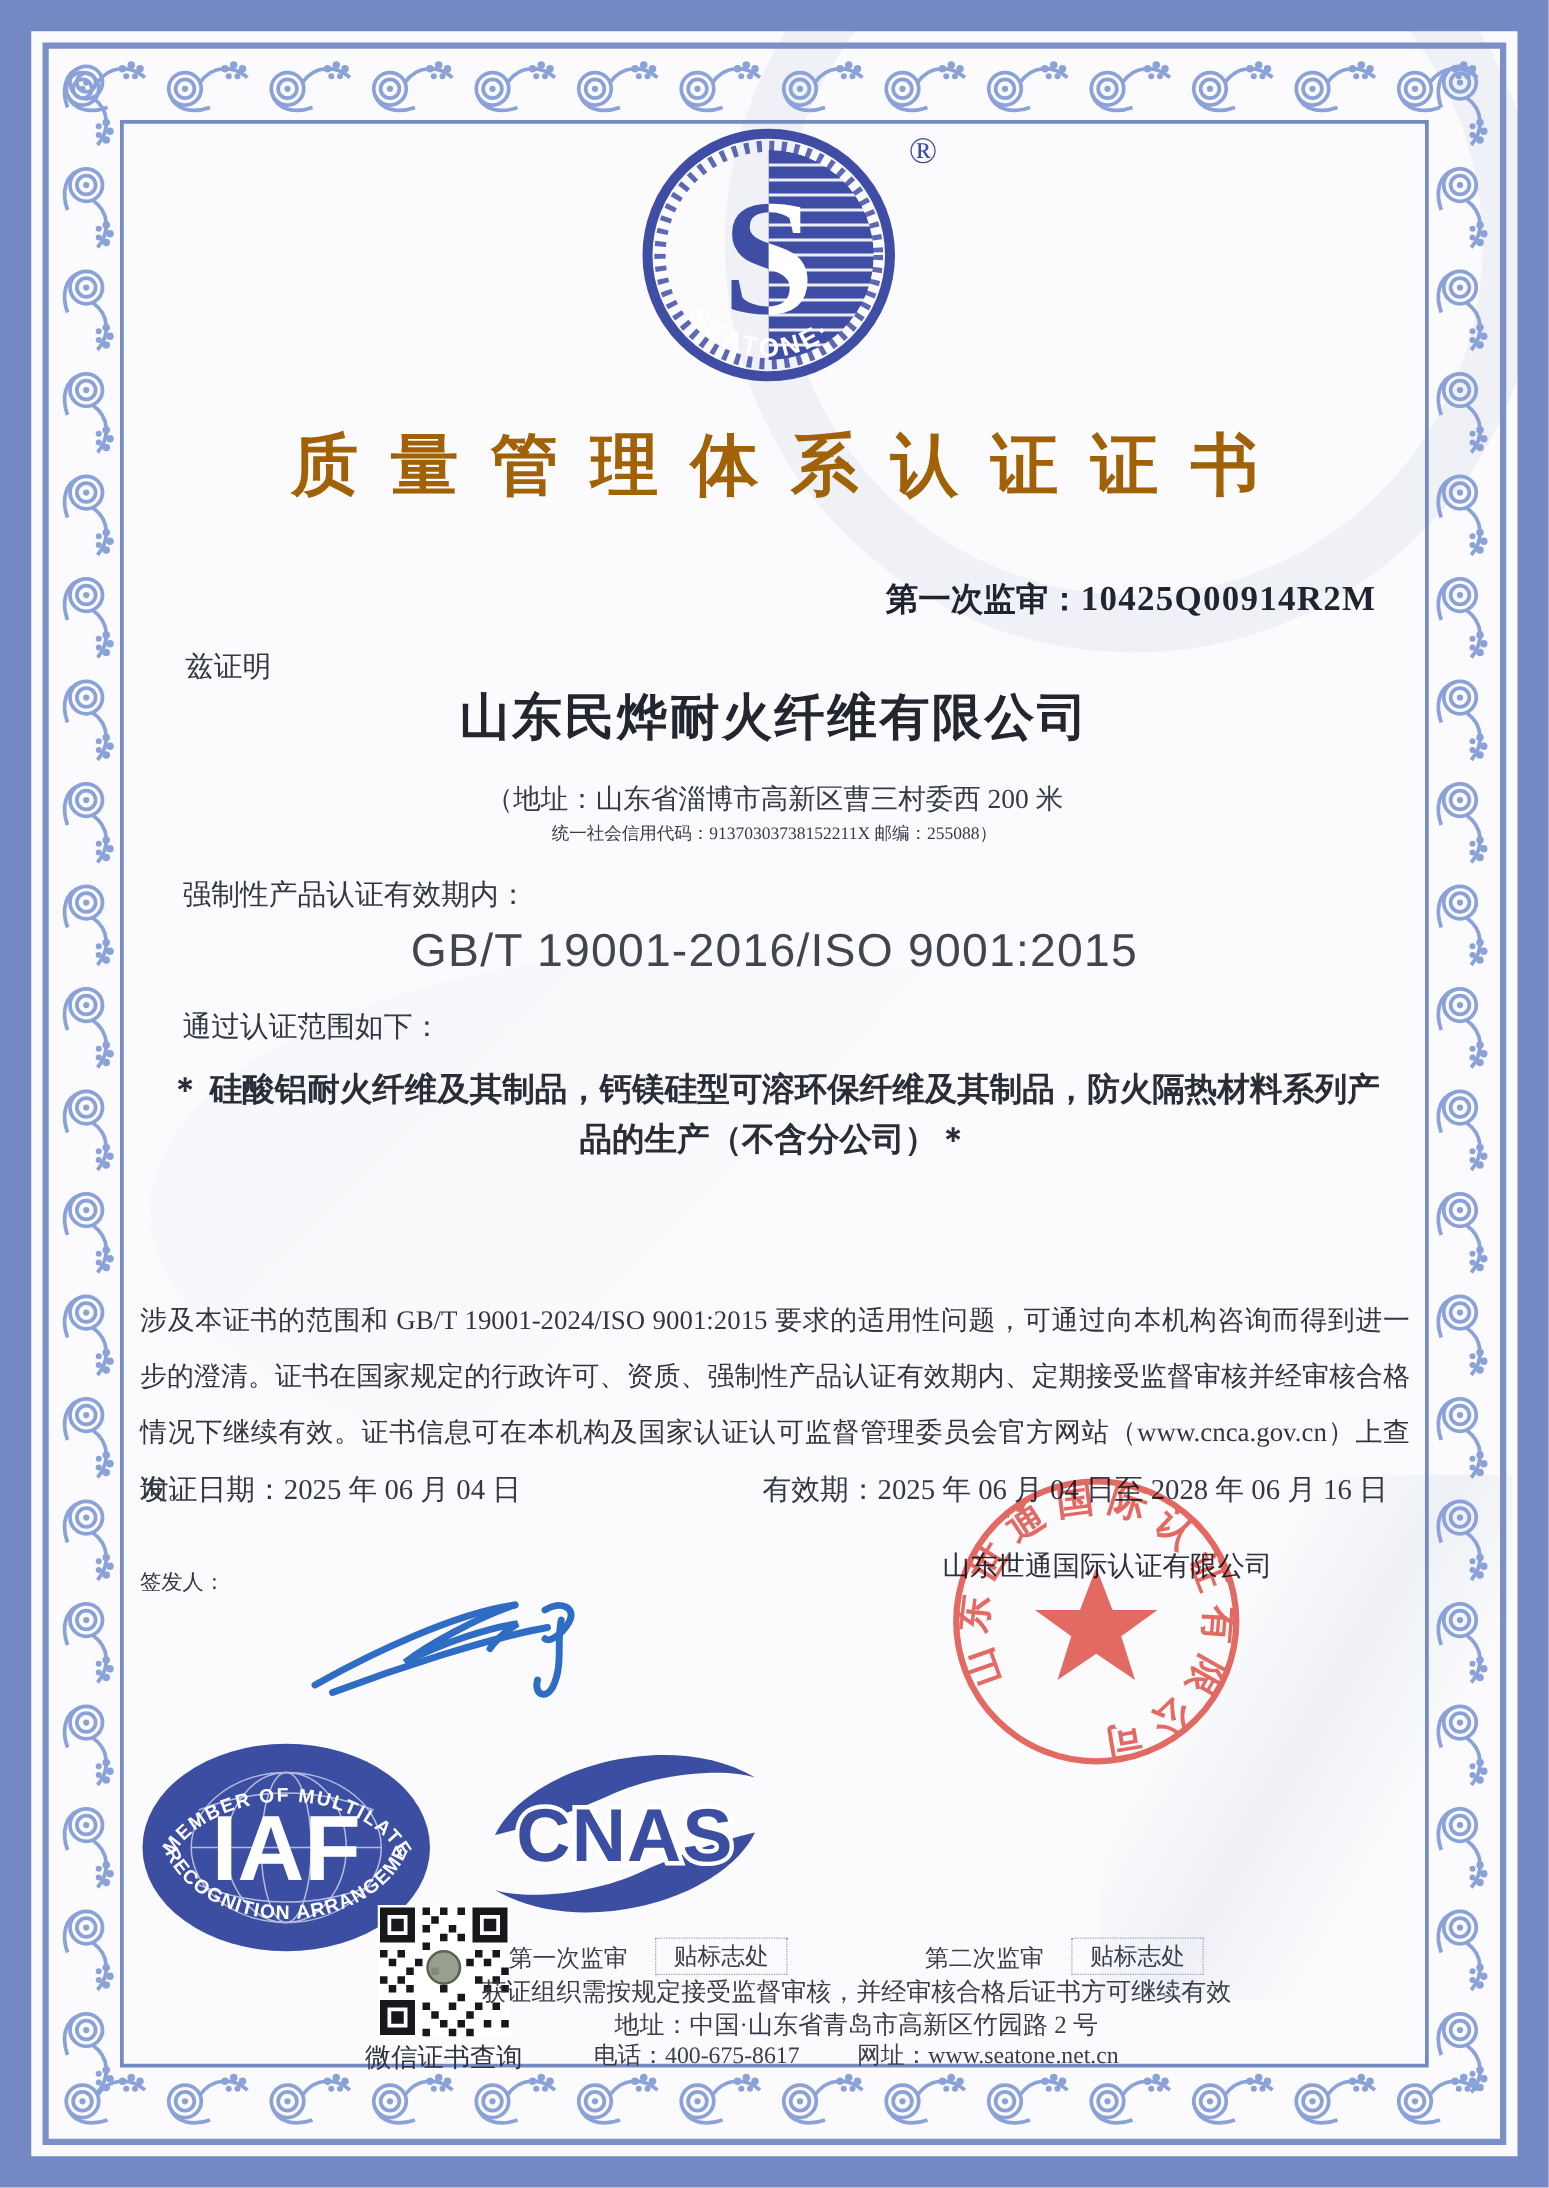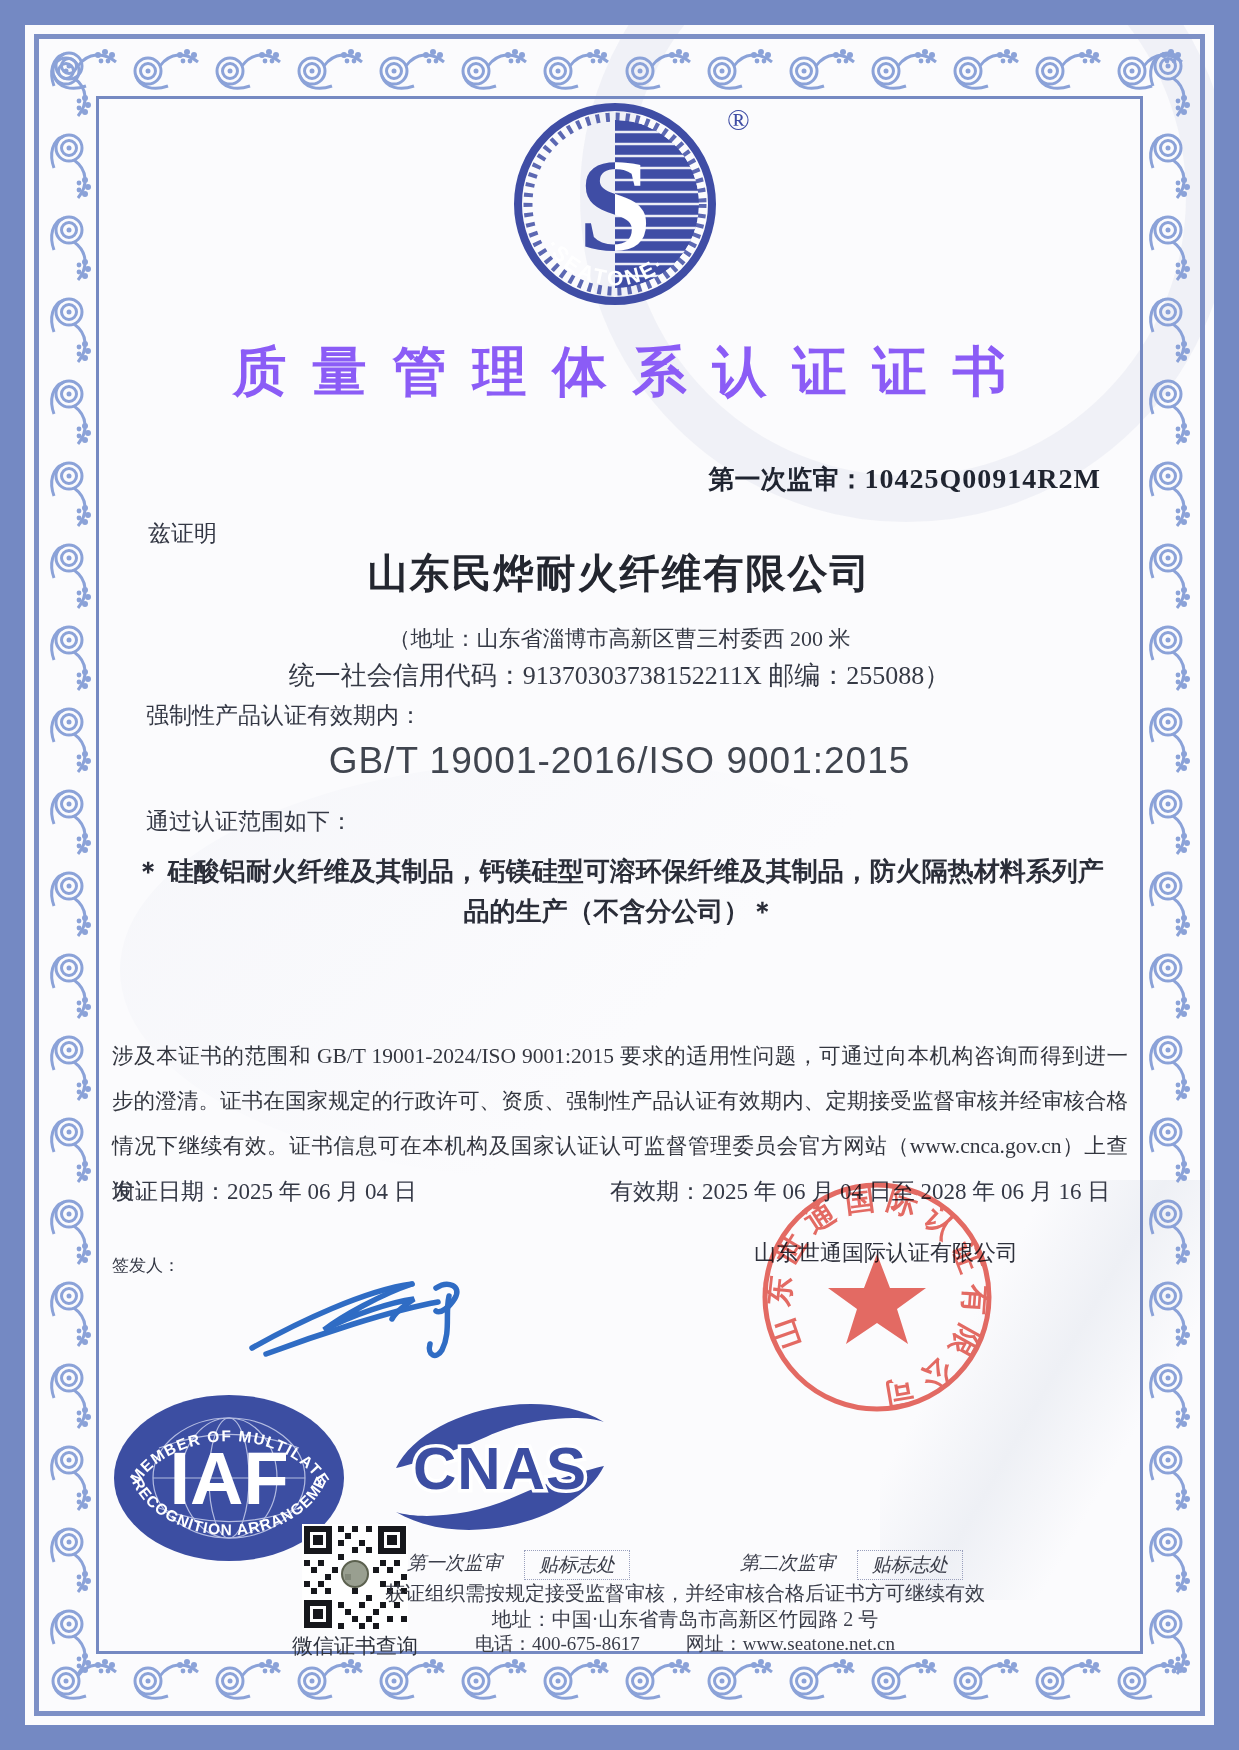--- a/index.html
+++ b/index.html
@@ -14,28 +14,28 @@
   .wm1{position:absolute;top:-130px;left:580px;width:560px;height:560px;border-radius:50%;
        border:46px solid #eceef4;opacity:.75;}
   .wm2{position:absolute;top:760px;left:120px;width:900px;height:420px;border-radius:50%;
        background:linear-gradient(135deg,#f2f3f8 0%,rgba(255,255,255,0) 60%);opacity:.6;}
   .wm3{position:absolute;top:1180px;left:880px;width:330px;height:420px;
        background:linear-gradient(120deg,rgba(255,255,255,0) 30%,#eef0f5 50%,rgba(255,255,255,0) 70%);}
   
   .abs{position:absolute;}
   .center{left:0;right:0;text-align:center;}
   .logo-wrap{top:92px;left:0;right:0;display:flex;justify-content:center;}
-  .cert-title{top:336px;font-size:54px;font-weight:bold;color:#8b5cf6;
+  .cert-title{top:336px;font-size:54px;font-weight:bold;color:#a16207;
               letter-spacing:26px;text-indent:26px;}
   .certno{top:462px;right:138px;font-size:26px;font-weight:bold;color:#1f2430;}
   .certno .num{font-size:28px;letter-spacing:1px;}
   .hereby{top:518px;left:148px;font-size:23px;}
   .company{top:546px;font-size:40px;font-weight:600;color:#23262f;letter-spacing:2px;}
   .addr1{top:624px;font-size:22px;color:#363a46;}
-  .addr2{top:658px;font-size:26px;color:#363a46;}
+  .addr2{top:658px;font-size:14px;color:#363a46;}
   .stdlabel{top:700px;left:146px;font-size:23px;}
   .standard{top:740px;font-size:37px;color:#40454f;
             font-family:"Liberation Sans","DejaVu Sans",sans-serif;letter-spacing:1px;}
   .scopelabel{top:806px;left:146px;font-size:23px;}
   .scope1{top:854px;font-size:26px;font-weight:bold;color:#2a2d38;}
   .scope2{top:894px;font-size:26px;font-weight:bold;color:#2a2d38;}
   .legal{top:1034px;left:112px;width:1016px;font-size:21.5px;line-height:45px;
          text-align:justify;color:#33363f;}
   .issuedate{top:1176px;left:112px;font-size:23px;}
   .validity{top:1176px;left:610px;font-size:23px;}
@@ -45,21 +45,21 @@
   .stamp{top:1166px;left:746px;mix-blend-mode:multiply;opacity:.88;}
   .iaf{top:1392px;left:110px;}
   .cnas{top:1392px;left:384px;}
   .cnasblock{top:1390px;left:628px;width:330px;font-family:"Liberation Sans","DejaVu Sans",sans-serif;}
   .cnasblock .zh{font-size:23px;font-weight:600;color:#3a3e49;line-height:31px;}
   .cnasblock .en{font-size:22px;font-weight:bold;color:#3a3e49;line-height:31px;letter-spacing:.5px;}
   .qr{top:1524px;left:302px;}
   .qrcap{top:1632px;left:270px;width:170px;text-align:center;font-size:21px;color:#2e323d;}
   .foot{left:330px;width:710px;text-align:center;color:#3a3d49;
         font-family:"Liberation Serif","DejaVu Serif",serif;}
-  .foot1{top:1550px;display:flex;justify-content:center;align-items:flex-start;font-size:19px;font-style:italic;}
+  .foot1{top:1550px;display:flex;justify-content:center;align-items:flex-end;font-size:19px;}
   .foot1 .gap{width:110px;}
   .sticker-box{border:1.5px dotted #9aa0bd;padding:1px 14px;margin-left:22px;}
   .foot2{top:1580px;font-size:20px;}
   .foot3{top:1606px;font-size:20px;}
   .foot4{top:1631px;display:flex;justify-content:center;gap:46px;font-size:19px;}
 </style>
 </head>
 <body>
 
 <div class="page">

